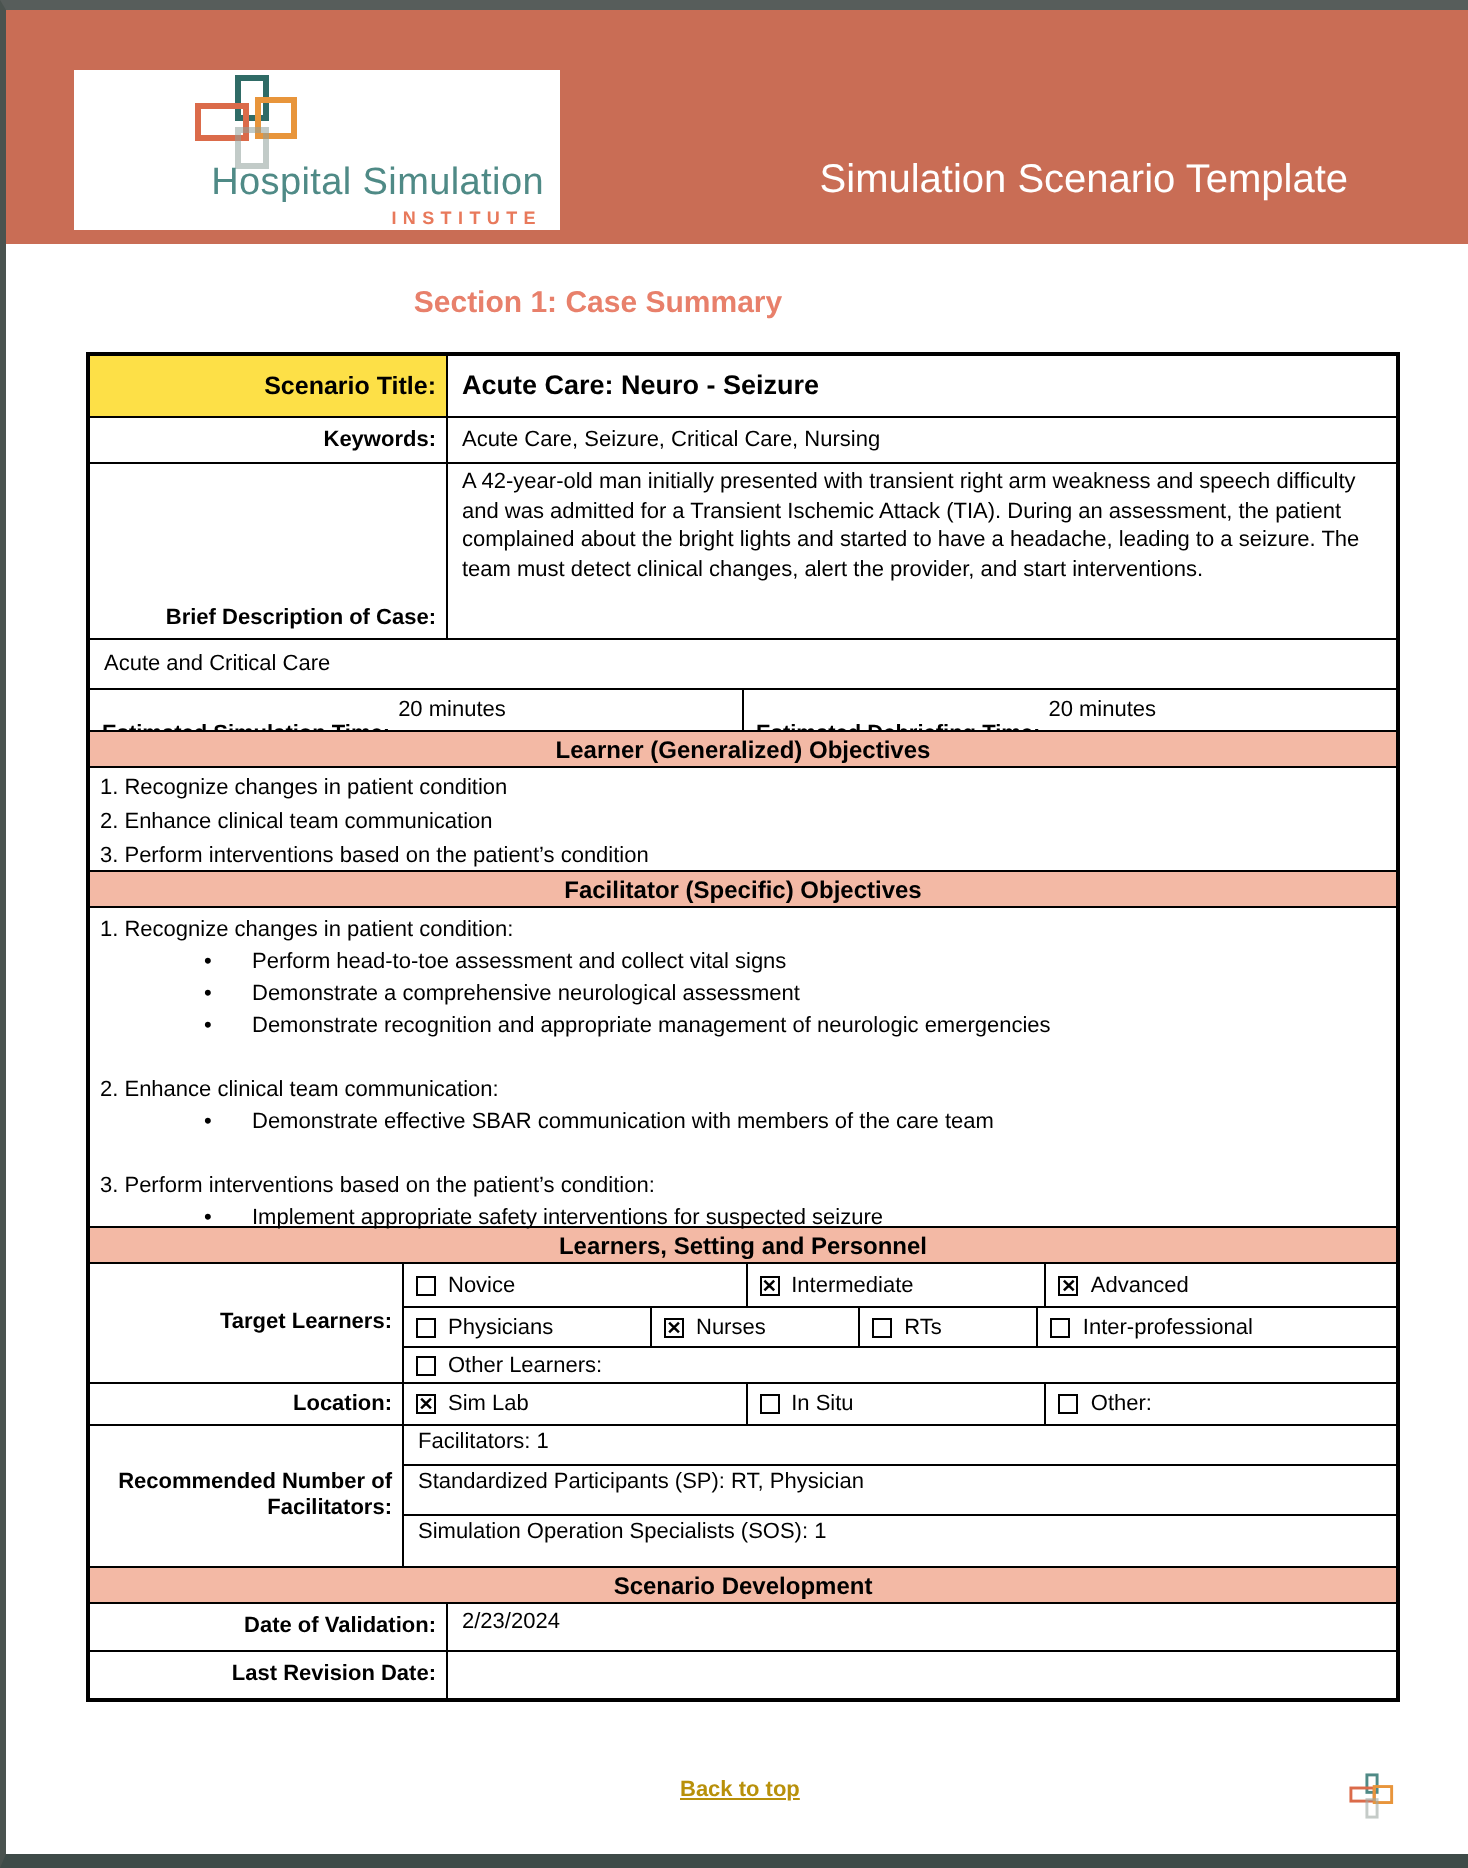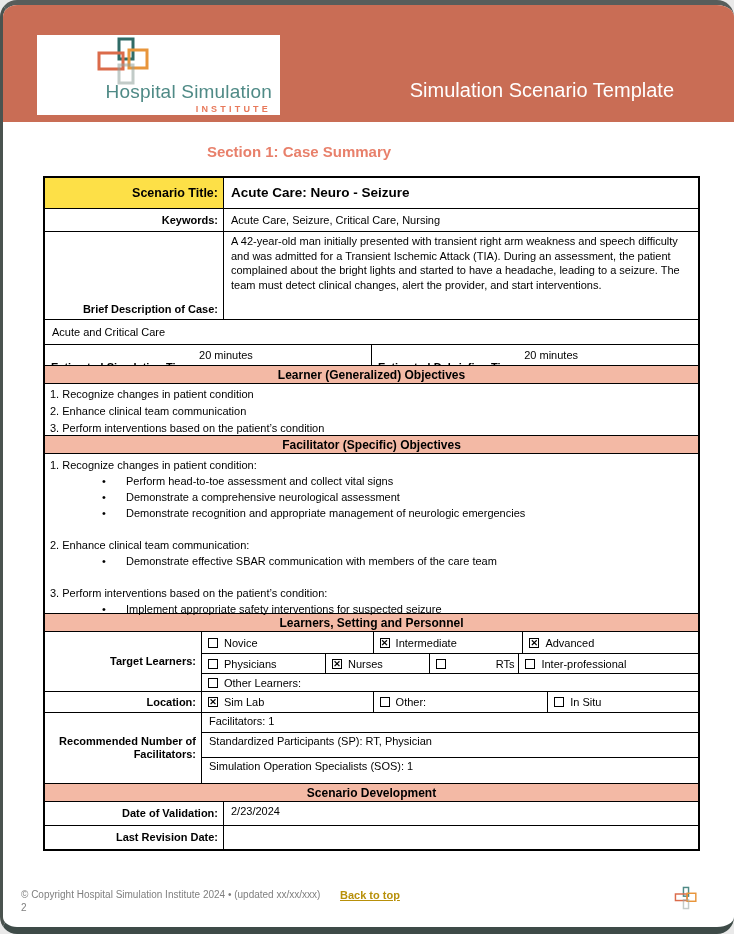--- a/index.html
+++ b/index.html
@@ -2,21 +2,20 @@
 <html><head>
 <meta charset="utf-8">
 <style>
   * { margin:0; padding:0; box-sizing:border-box; }
   html,body { background:#e9e9e9; }
   body { font-family:"Liberation Sans", sans-serif; }
   .page {
     position:relative; width:734px; height:934px; background:#fff;
     border-top:5px solid #575D5B; border-left:3px solid #4A534F; border-bottom:7px solid #3E4B48;
     overflow:hidden;
-    border-radius:17px;
   }
   
   .band { position:absolute; left:0; top:0; width:731px; height:117px; background:#C96D55; }
   .logo-box { position:absolute; left:34px; top:30px; width:243px; height:80px; background:#fff; }
   .logo-cross { position:absolute; left:56px; top:2px; }
   .logo-title { position:absolute; left:0; right:8px; top:46px; text-align:right;
                 font-size:19px; color:#4F8A86; letter-spacing:0.2px; }
   .logo-sub { position:absolute; right:9px; top:69px; font-size:9px; letter-spacing:3.2px;
               color:#E8795B; font-weight:bold; }
   .band-title { position:absolute; left:260px; right:60px; top:74px; text-align:right;
@@ -54,21 +53,21 @@
   .subrow { display:flex; border-bottom:1px solid #000; align-items:stretch; }
   .subrow:last-child { border-bottom:none; }
   .optcell { display:flex; align-items:center; gap:6px; padding:0 4px 0 6px;
              font-size:11px; border-right:1px solid #000; overflow:hidden; }
   .optcell:last-child { border-right:none; }
   .cb { width:10px; height:10px; border:1px solid #000; flex:0 0 auto;
         font-size:9px; line-height:8px; text-align:center; font-weight:bold; }
   .freecell { flex:1; font-size:11px; padding:2px 7px; display:flex; align-items:flex-start; }
   
   .w-l1 { flex:0 0 34.6%; } .w-l2 { flex:0 0 30.2%; } .w-l3 { flex:1; }
-  .w-r1 { flex:0 0 25%; } .w-r2 { flex:0 0 21%; } .w-r3 { flex:0 0 18%;justify-content:space-between; } .w-r4 { flex:1; }
+  .w-r1 { flex:0 0 25%; } .w-r2 { flex:0 0 21%; } .w-r3 { flex:0 0 18%; } .w-r4 { flex:1; }
   .h-tl1 { height:22px; } .h-tl2 { height:20px; } .h-tl3 { height:17px; }
   .h-loc { height:20px; }
   .h-f1 { height:20px; } .h-f2 { height:25px; } .h-f3 { height:25px; }
   
   .h31{height:31px}.h23{height:23px}.h88{height:88px}.h25{height:25px}.h21{height:21px}
   .h18{height:18px}.h52{height:52px}.h160{height:160px}.h24{height:24px}
   
   .footer-copy { position:absolute; left:18px; top:883px; font-size:10px; color:#7F7F7F; line-height:13px; }
   .back-link { position:absolute; left:337px; top:884px; font-size:11px; color:#B8900A;
                text-decoration:underline; font-weight:bold; cursor:pointer; }
@@ -221,27 +220,27 @@
     </div>
 
     <div class="trow">
       <div class="lbl narrow">Location:</div>
       <div class="subarea">
         <div class="subrow h-loc">
           <div class="optcell w-l1">
             <span class="cb">✕</span>
             <span>Sim Lab</span>
           </div>
+          <div class="optcell w-l2">
+            <span class="cb"></span>
+            <span>In Situ</span>
+          </div>
           <div class="optcell w-l3">
             <span class="cb"></span>
             <span>Other:</span>
-          </div>
-          <div class="optcell w-l2">
-            <span class="cb"></span>
-            <span>In Situ</span>
           </div>
         </div>
       </div>
     </div>
 
     <div class="trow">
       <div class="lbl narrow">Recommended Number of Facilitators:</div>
       <div class="subarea">
         <div class="subrow h-f1">
           <div class="freecell">Facilitators: 1</div>
@@ -265,24 +264,20 @@
     </div>
 
     <div class="trow h23">
       <div class="lbl">Last Revision Date:</div>
       <div class="val"></div>
     </div>
 
 
   </div>
 
-  <div class="footer-copy">
-    <div>© Copyright Hospital Simulation Institute 2024 • (updated xx/xx/xxx)</div>
-    <div>2</div>
-  </div>
   <a class="back-link">Back to top</a>
   <svg class="footer-mark" width="24" height="28" viewBox="0 0 66 62">
     <rect x="26" y="2" width="14" height="24" fill="none" stroke="#4F8A86" stroke-width="4"></rect>
     <rect x="4" y="20" width="32" height="18" fill="none" stroke="#DB6B4A" stroke-width="4"></rect>
     <rect x="36" y="18" width="24" height="22" fill="none" stroke="#E8953B" stroke-width="4"></rect>
     <rect x="26" y="36" width="14" height="24" fill="none" stroke="#9FA8A4" stroke-width="4" opacity="0.6"></rect>
   </svg>
 
 </div>
 

